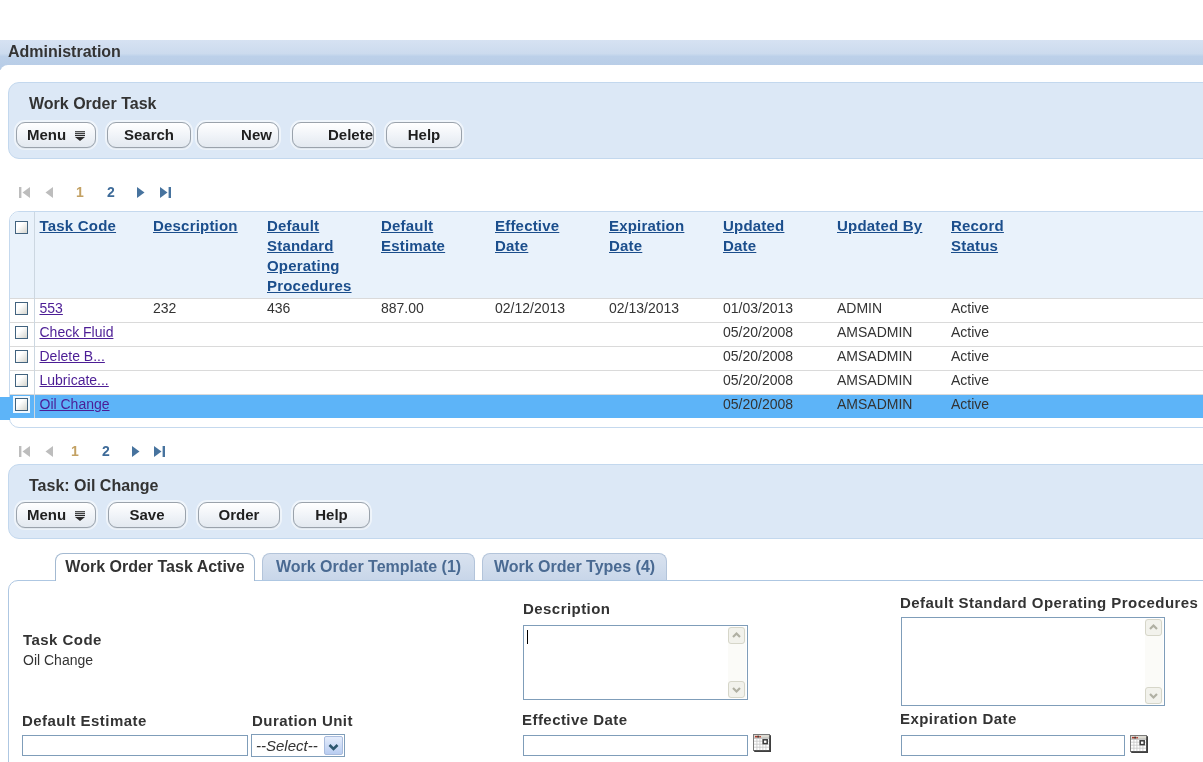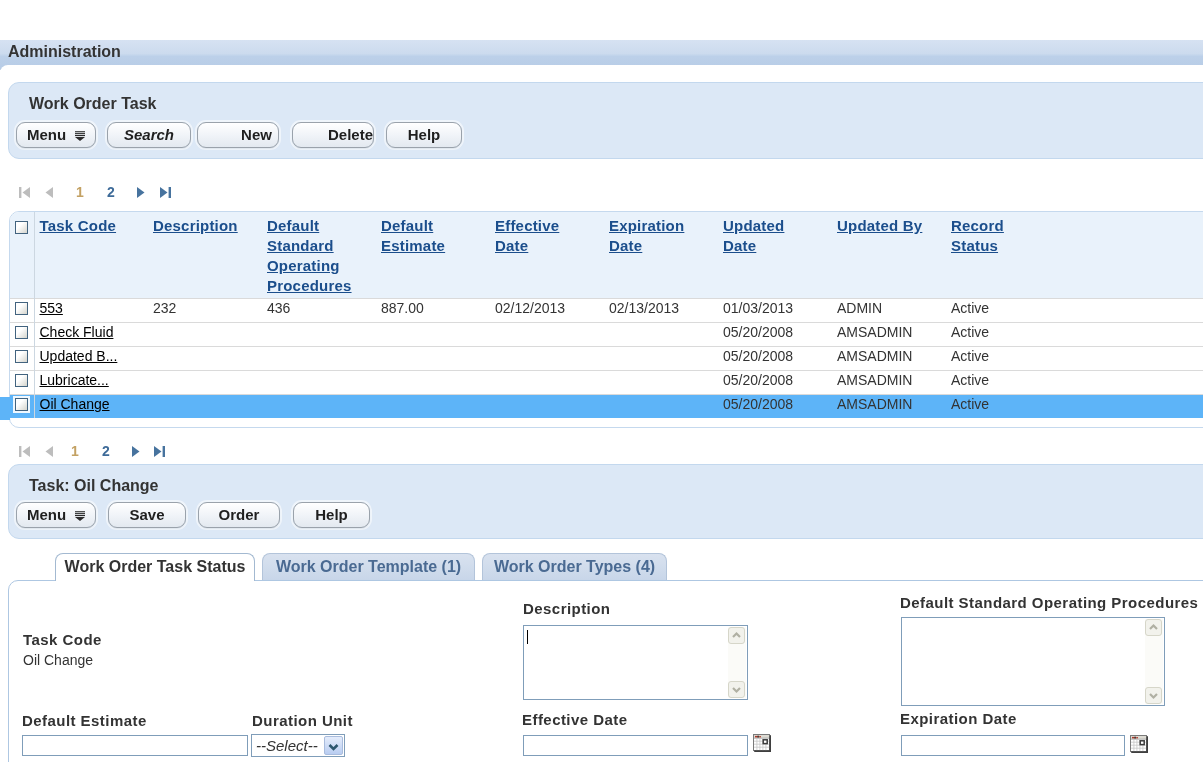--- a/index.html
+++ b/index.html
@@ -32,21 +32,21 @@
   table.lst col.c-d{width:114px;}
   table.lst th{height:82px;vertical-align:top;text-align:left;padding:4px 5px 0 5px;
       font-size:14px;line-height:20px;}
   table.lst thead{background:#e9f2fb;}
   table.lst th .hl{font-weight:bold;color:#1b4e8c;text-decoration:underline;display:inline-block;max-width:92px;cursor:pointer;font-size:15px;letter-spacing:0.2px;}
   table.lst td{height:23px;padding:0 5px;font-size:14px;color:#333;border-top:1px solid #dadada;
       white-space:nowrap;overflow:hidden;vertical-align:top;line-height:19px;}
   table.lst td.cb,table.lst th.cb{border-right:1px solid #ccd7e1;padding:0;text-align:center;}
   table.lst th.cb{padding-top:4px;}
   table.lst tr.sel{background:#5db4f8;}
-  table.lst a.rowlink{color:#000000;text-decoration:underline;cursor:pointer;}
+  table.lst a.rowlink{color:#4c1d95;text-decoration:underline;cursor:pointer;}
   .chk{display:inline-block;width:13px;height:13px;box-sizing:border-box;border:1px solid #42637f;
       background:linear-gradient(135deg,#ffffff 35%,#d4d4cd 100%);vertical-align:middle;cursor:pointer;}
   tr.sel .chk{box-shadow:0 0 0 2px rgba(255,255,255,0.9);}
   td.cb .chk{position:relative;top:-1px;}
   .hl-strip{position:absolute;left:0;top:357px;width:10px;height:23px;background:#5db4f8;z-index:5;}
   
   .tab{position:absolute;top:513px;height:27px;box-sizing:border-box;border:1px solid #b3c4da;border-bottom:none;
       border-radius:8px 8px 0 0;background:linear-gradient(#d9e2ef,#c8d6e9);
       font-size:16px;font-weight:bold;color:#4a6a92;text-align:center;line-height:26px;cursor:pointer;}
   .tab.active{height:28px;background:#fff;border-color:#a3b9d1;color:#333;z-index:3;}
@@ -83,21 +83,21 @@
   <div class="panel" style="top:42px;height:75px;">
     <div class="panel-title" style="top:12px;">Work Order Task</div>
     <div class="btn" style="left:7px;top:39px;width:80px;">
       <span>Menu</span><span class="menu-icon"><svg width="10" height="10" viewBox="0 0 10 10">
             <rect x="0" y="0.2" width="10" height="1.1" fill="#2b2b2b"></rect>
             <rect x="0" y="2.1" width="10" height="1.1" fill="#2b2b2b"></rect>
             <rect x="0" y="4" width="10" height="1.1" fill="#2b2b2b"></rect>
             <polygon points="0,6 10,6 5,10" fill="#2b2b2b"></polygon>
           </svg></span>
     </div>
-    <div class="btn" style="left:98px;top:39px;width:84px;font-style:italic;">Search</div>
+    <div class="btn" style="left:98px;top:39px;width:84px;">Search</div>
     <div class="btn" style="left:188px;top:39px;width:82px;padding-left:37px;">New</div>
     <div class="btn" style="left:283px;top:39px;width:82px;text-align:right;">Delete</div>
     <div class="btn" style="left:377px;top:39px;width:76px;">Help</div>
   </div>
 
   <div class="pager" style="top:144px;">
     <span class="pg-ico" style="left:18px;"><svg width="13" height="13" viewBox="0 0 13 13">
           <rect x="1" y="1" width="2.4" height="11" fill="#bdbdbd"></rect>
           <polygon points="12,1 12,12 4.5,6.5" fill="#bdbdbd"></polygon>
         </svg></span>
@@ -164,21 +164,21 @@
         <td></td>
         <td></td>
         <td></td>
         <td></td>
         <td>05/20/2008</td>
         <td>AMSADMIN</td>
         <td>Active</td>
       </tr>
       <tr>
         <td class="cb"><span class="chk"></span></td>
-        <td><a class="rowlink">Updated B...</a></td>
+        <td><a class="rowlink">Delete B...</a></td>
         <td></td>
         <td></td>
         <td></td>
         <td></td>
         <td></td>
         <td>05/20/2008</td>
         <td>AMSADMIN</td>
         <td>Active</td>
       </tr>
       <tr>
@@ -236,21 +236,21 @@
             <rect x="0" y="2.1" width="10" height="1.1" fill="#2b2b2b"></rect>
             <rect x="0" y="4" width="10" height="1.1" fill="#2b2b2b"></rect>
             <polygon points="0,6 10,6 5,10" fill="#2b2b2b"></polygon>
           </svg></span>
     </div>
     <div class="btn" style="left:99px;top:37px;width:78px;">Save</div>
     <div class="btn" style="left:189px;top:37px;width:82px;">Order</div>
     <div class="btn" style="left:284px;top:37px;width:77px;">Help</div>
   </div>
 
-  <div class="tab active" style="left:55px;width:200px;">Work Order Task Status</div>
+  <div class="tab active" style="left:55px;width:200px;">Work Order Task Active</div>
   <div class="tab" style="left:262px;width:213px;">Work Order Template (1)</div>
   <div class="tab" style="left:482px;width:185px;">Work Order Types (4)</div>
 
   <div class="content"></div>
 
   <div class="flabel" style="left:23px;top:591px;">Task Code</div>
   <div class="fvalue" style="left:23px;top:612px;">Oil Change</div>
 
   <div class="flabel" style="left:523px;top:560px;">Description</div>
   <div class="tbox" style="left:523px;top:585px;width:225px;height:75px;">

